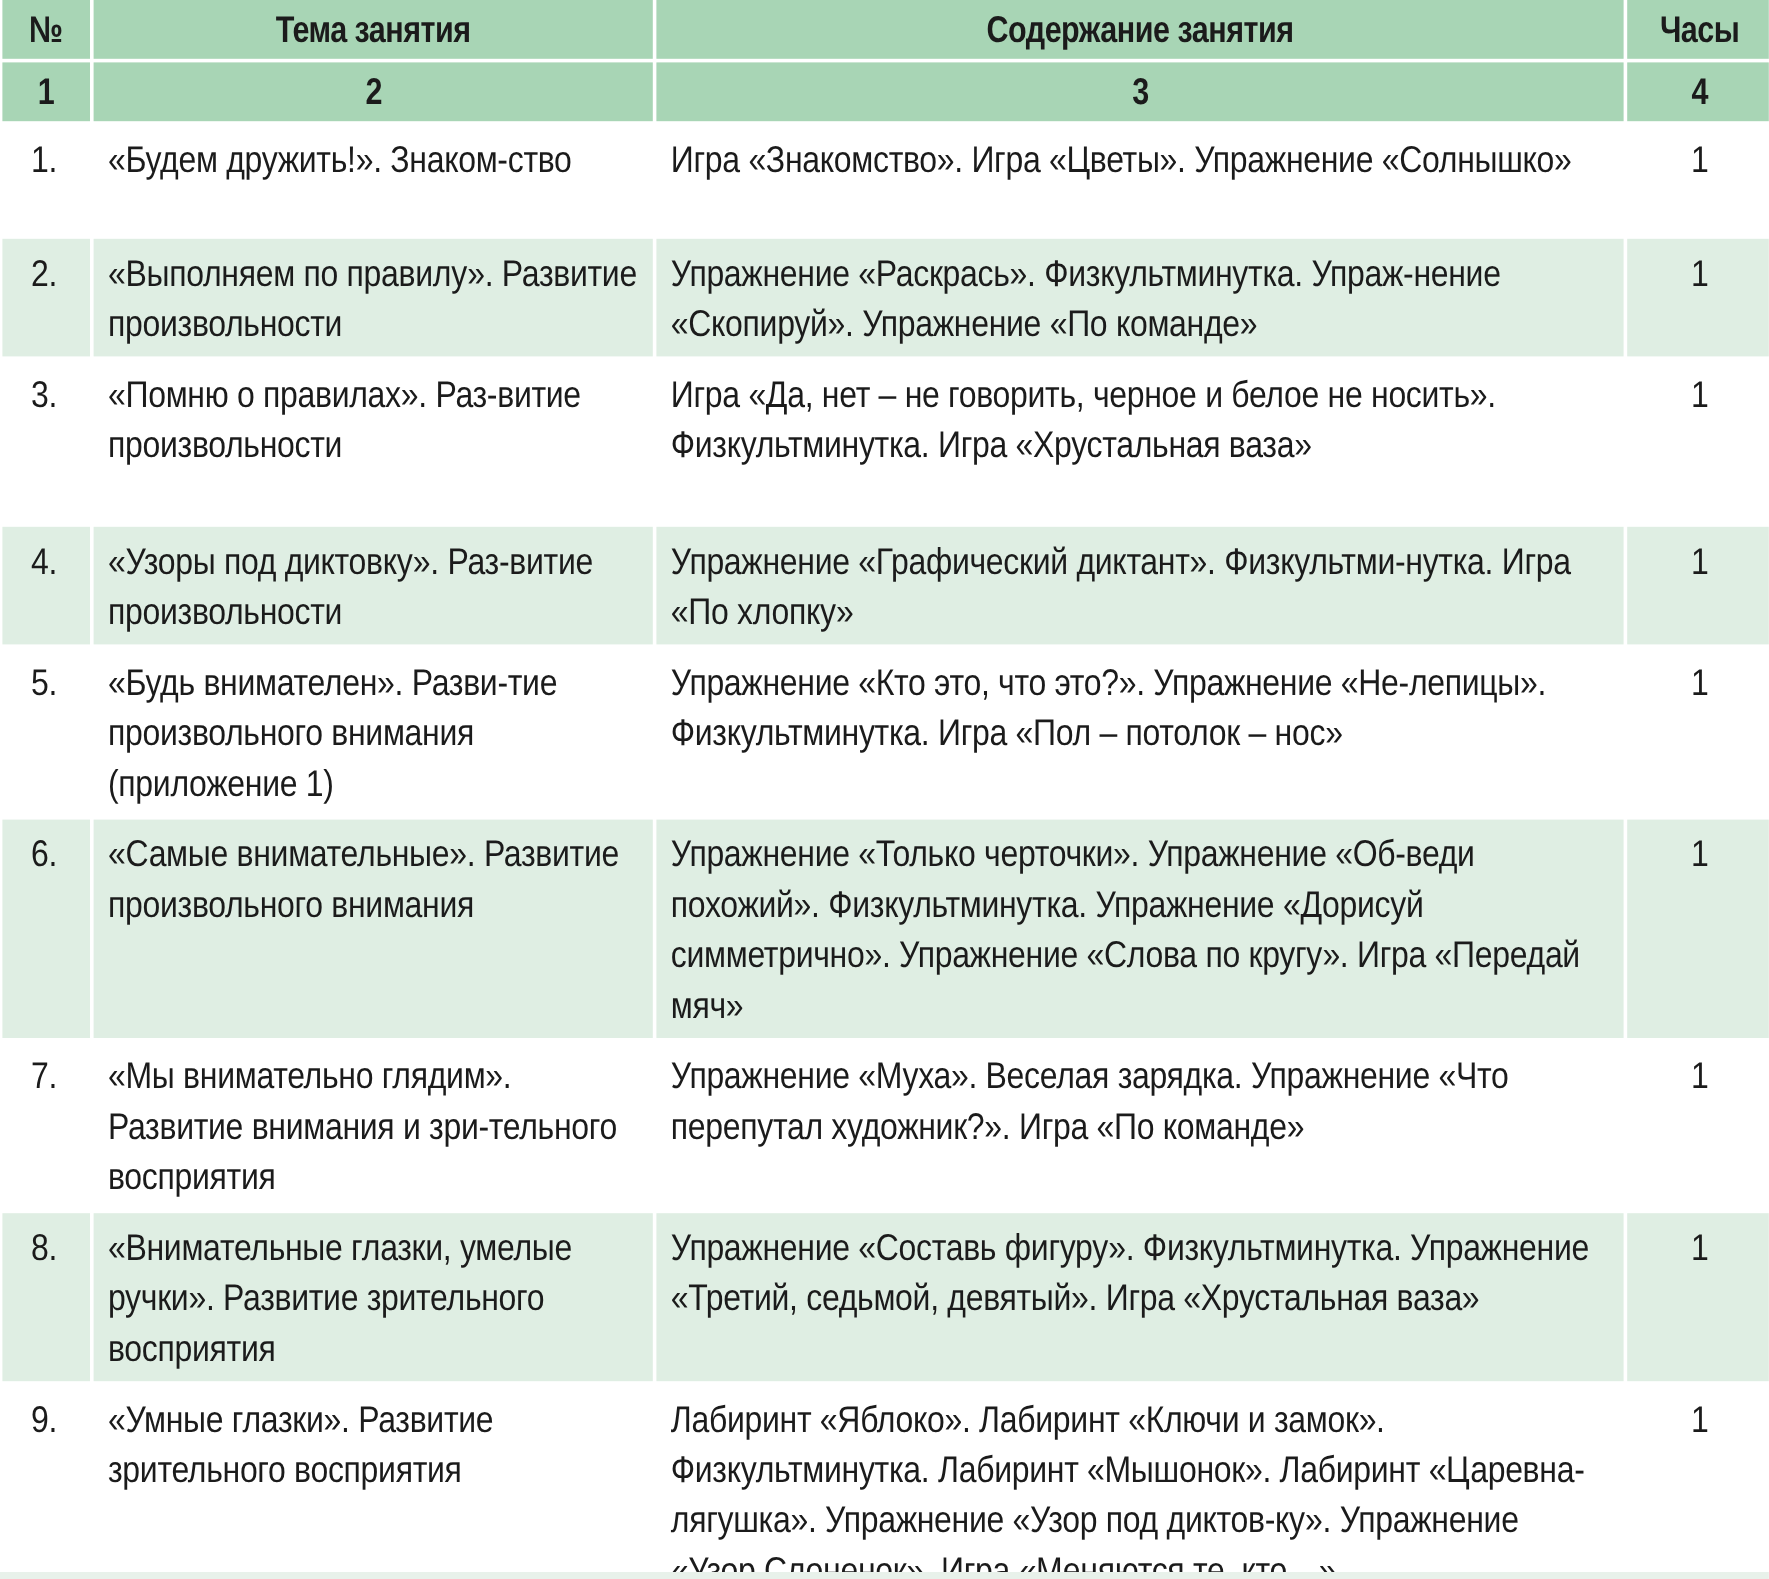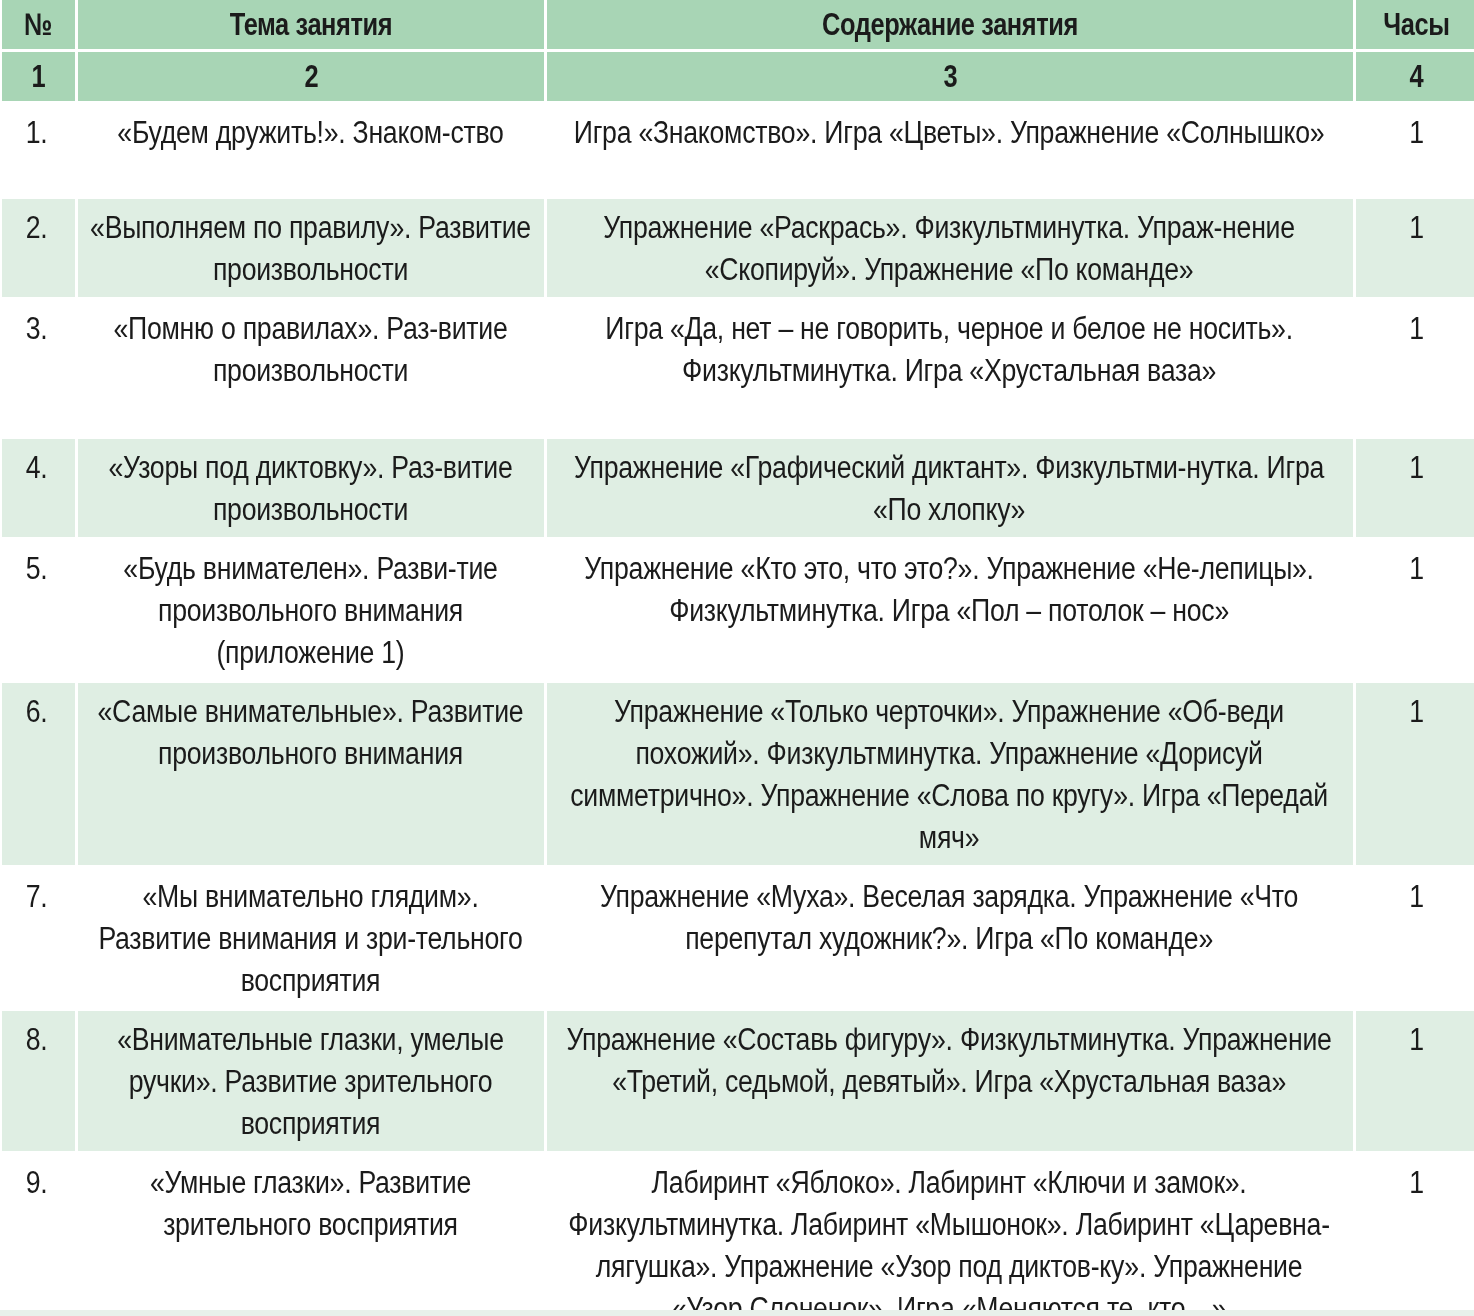--- a/index.html
+++ b/index.html
@@ -27,21 +27,20 @@
     transform-origin: center;
     letter-spacing: -0.5px;
   }
   th span { display: inline-block; transform: scaleX(0.82); }
   td {
     vertical-align: top;
     font-size: 31px;
     line-height: 42px;
     padding: 8px 12px 6px 12px;
     letter-spacing: -0.3px;
-    text-align: center;
   }
   td.num { text-align: center; padding-left: 4px; padding-right: 8px; }
   td.hours { text-align: center; }
   tr.band td { background: #dfeee3; }
   tr.plain td { background: #ffffff; }
   .tx { display: inline-block; transform: scaleX(0.86); transform-origin: left top; width: 116%; }
   td.num .tx, td.hours .tx { transform-origin: center top; width: auto; }
   tr.r1 td { height: 78px; }
   tr.r2 td { height: 78px; }
   tr.r3 td { height: 122px; }

